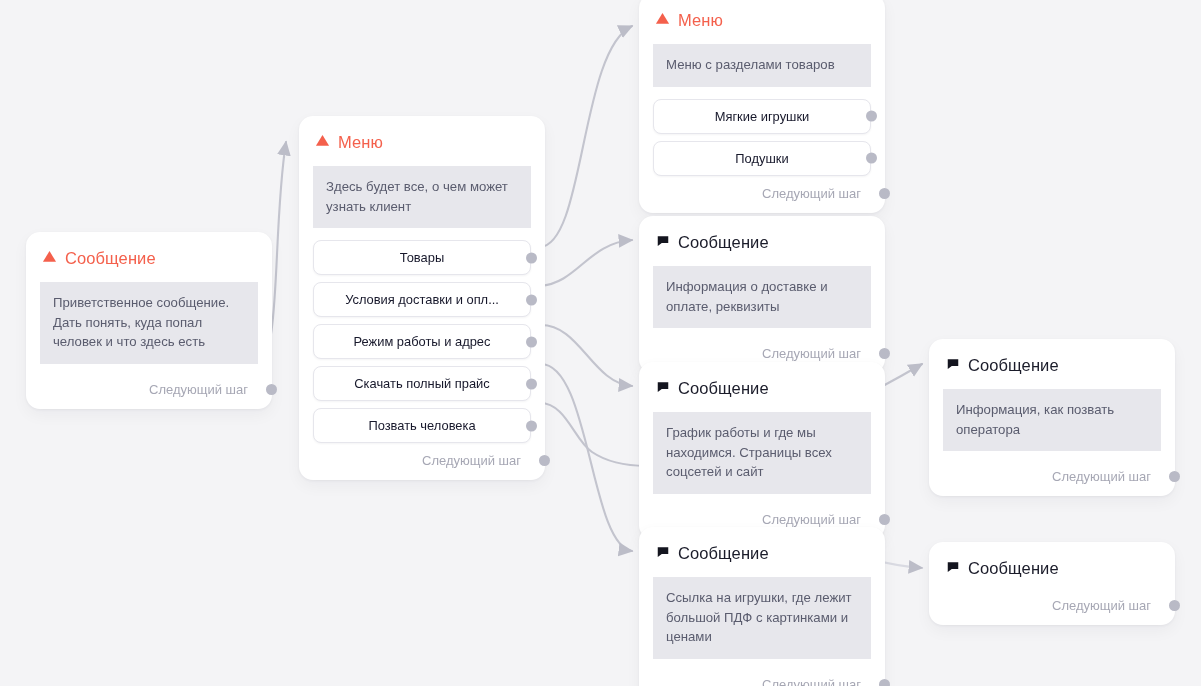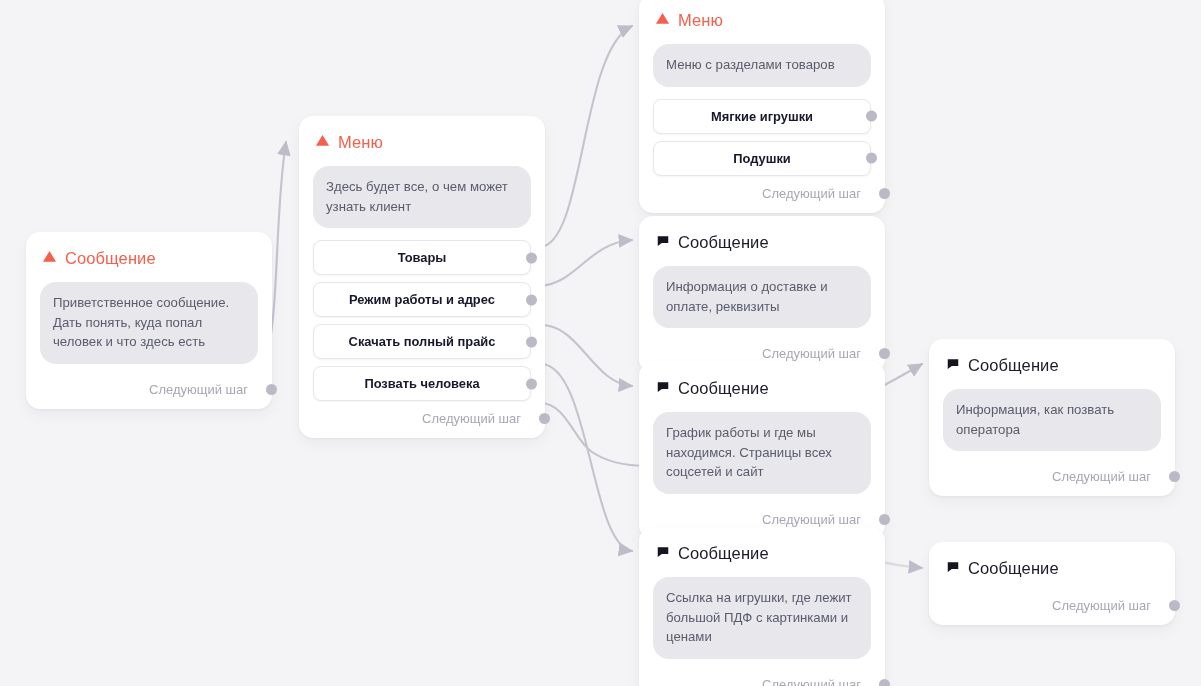--- a/index.html
+++ b/index.html
@@ -36,38 +36,38 @@
     gap: 8px;
     font-size: 16.5px;
     letter-spacing: 0.1px;
     margin: 3px 0 14px 2px;
   }
   .card-header.type-menu { color: #f4604c; }
   .card-header.type-message { color: #1b1c2a; }
   .hdr-icon { display: inline-flex; align-items: center; justify-content: center; width: 15px; height: 15px; }
   .bubble {
     background: #e7e7ec;
-    border-radius: 16px;
+    border-radius: 0;
     padding: 11px 13px 12px 13px;
     color: #5a5c6e;
     font-size: 13.2px;
     line-height: 19.5px;
     margin-bottom: 12px;
   }
   .btn-list { display: flex; flex-direction: column; gap: 7px; margin-bottom: 4px; }
   .btn-row { position: relative; }
   .btn {
     width: 100%;
     background: #ffffff;
     border: 1px solid #e6e6ec;
     border-radius: 8px;
     padding: 9px 10px;
     text-align: center;
     font-size: 12.9px;
-    font-weight: bold;
+    font-weight: normal;
     color: #17182b;
     box-shadow: 0 1px 2px rgba(30,32,50,0.05);
   }
   .port {
     position: absolute;
     width: 11px; height: 11px;
     border-radius: 50%;
     background: #b9bac6;
     top: 50%;
     right: -5.5px;
@@ -146,20 +146,24 @@
       </span>
       <span>Меню</span>
     </div>
     <div class="bubble">Здесь будет все, о чем может узнать клиент</div>
     <div class="btn-list">
       <div class="btn-row">
         <div class="btn">Товары</div>
         <span class="port"></span>
       </div>
       <div class="btn-row">
+        <div class="btn">Условия доставки и опл...</div>
+        <span class="port"></span>
+      </div>
+      <div class="btn-row">
         <div class="btn">Режим работы и адрес</div>
         <span class="port"></span>
       </div>
       <div class="btn-row">
         <div class="btn">Скачать полный прайс</div>
         <span class="port"></span>
       </div>
       <div class="btn-row">
         <div class="btn">Позвать человека</div>
         <span class="port"></span>

